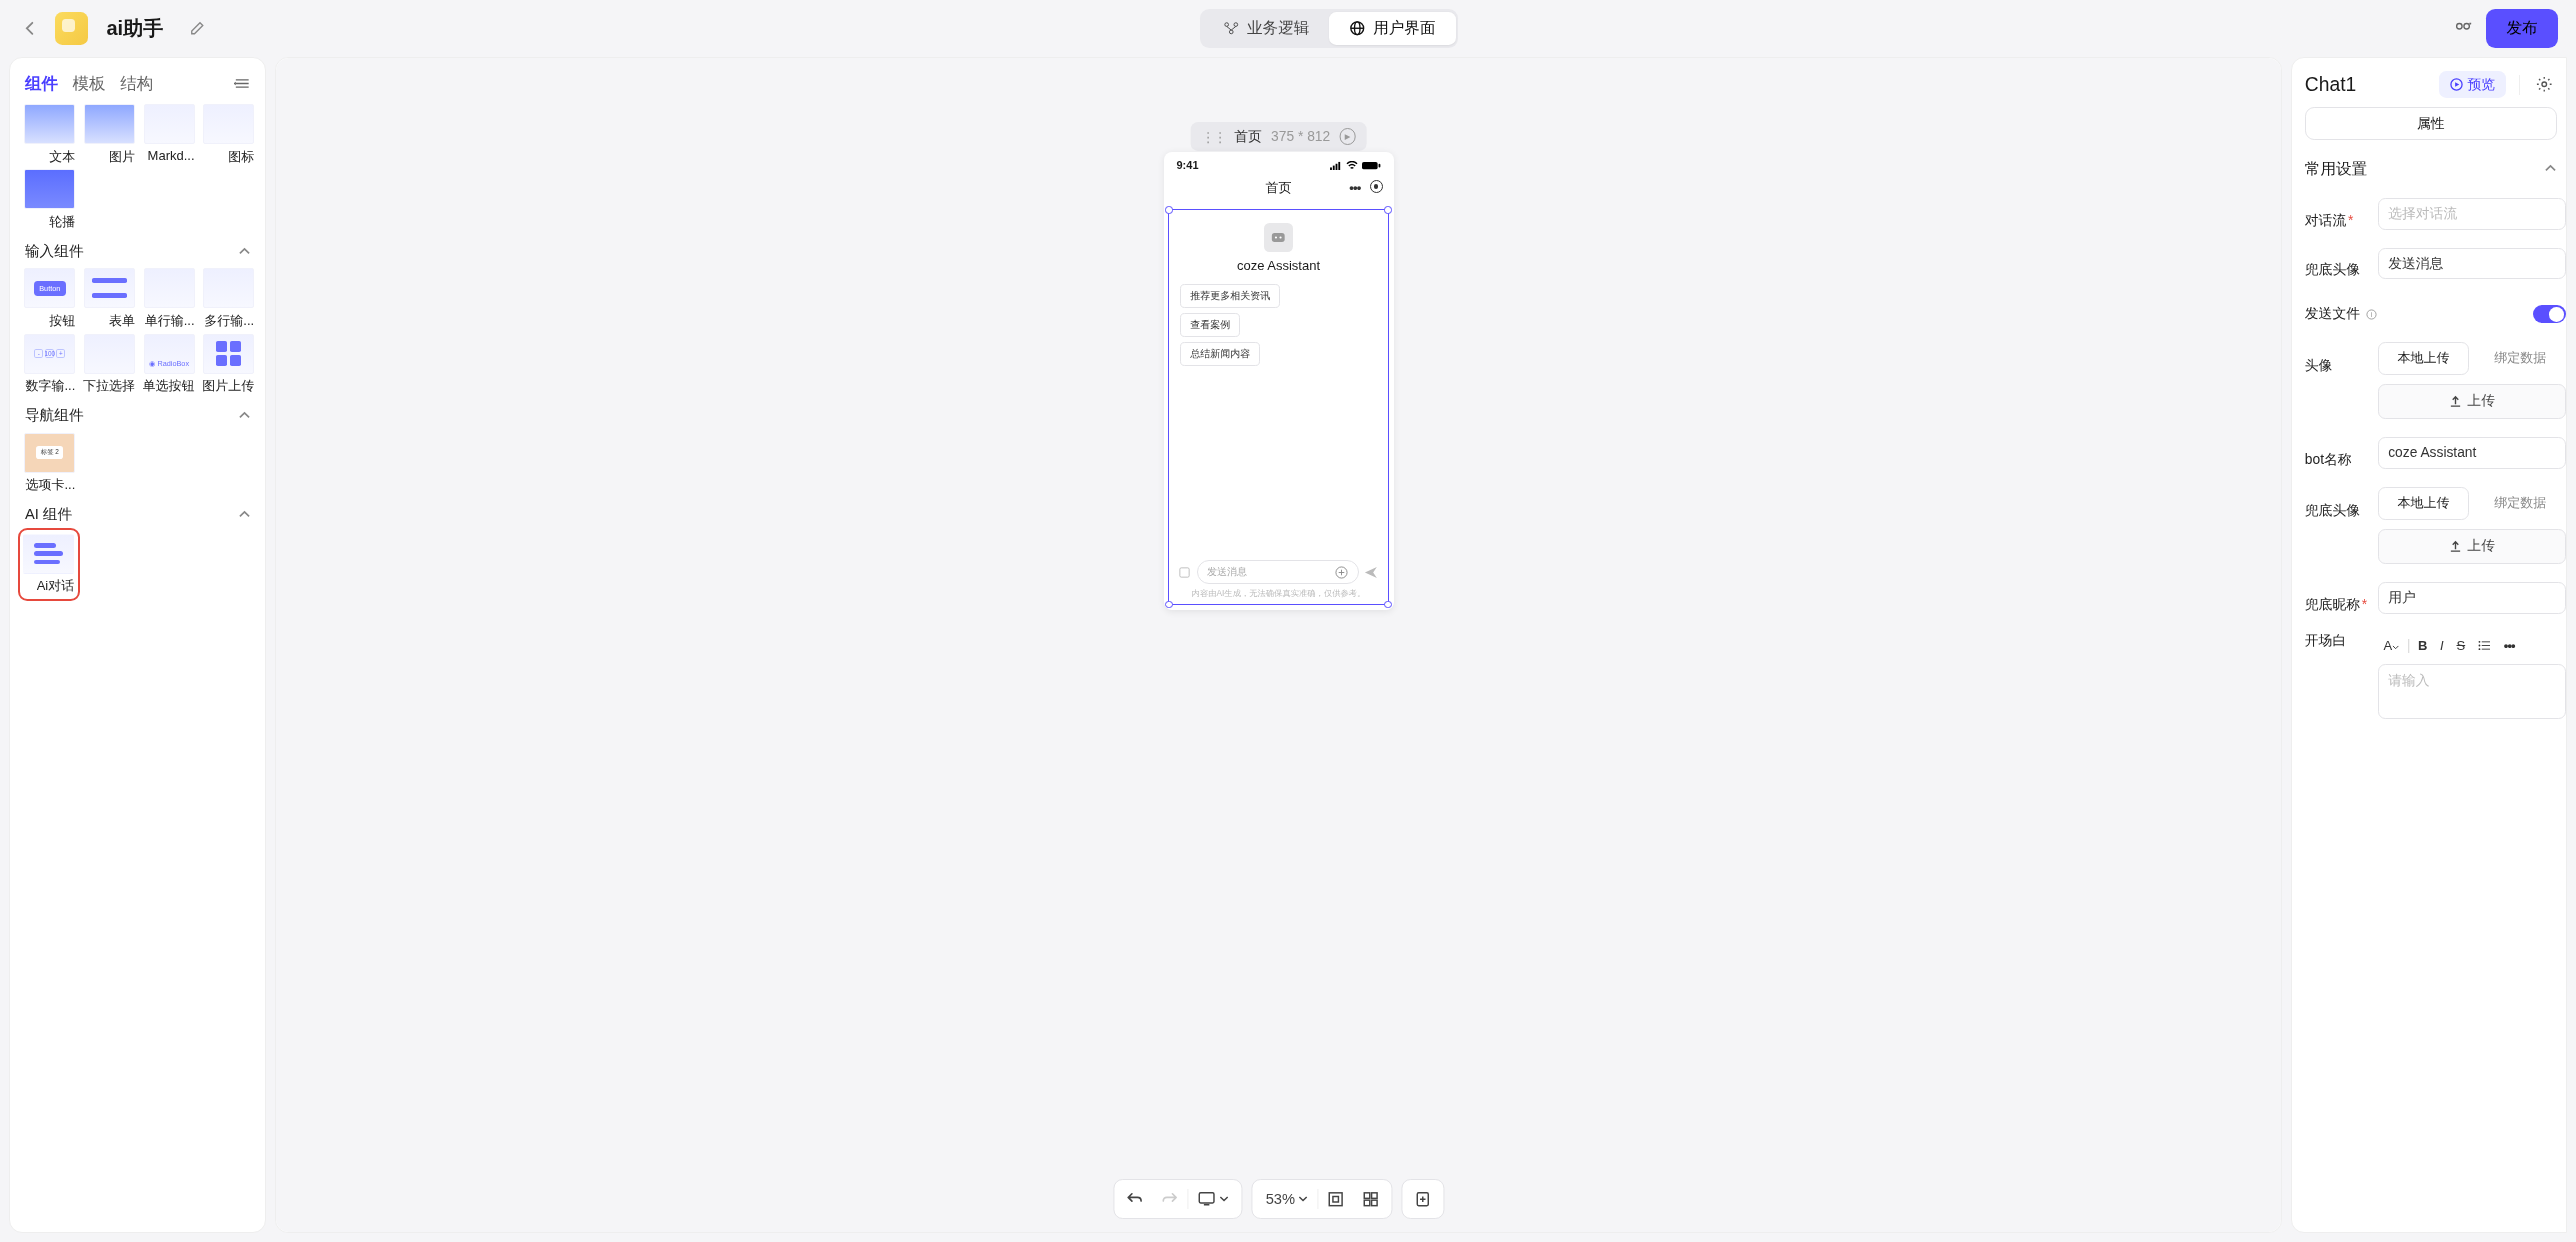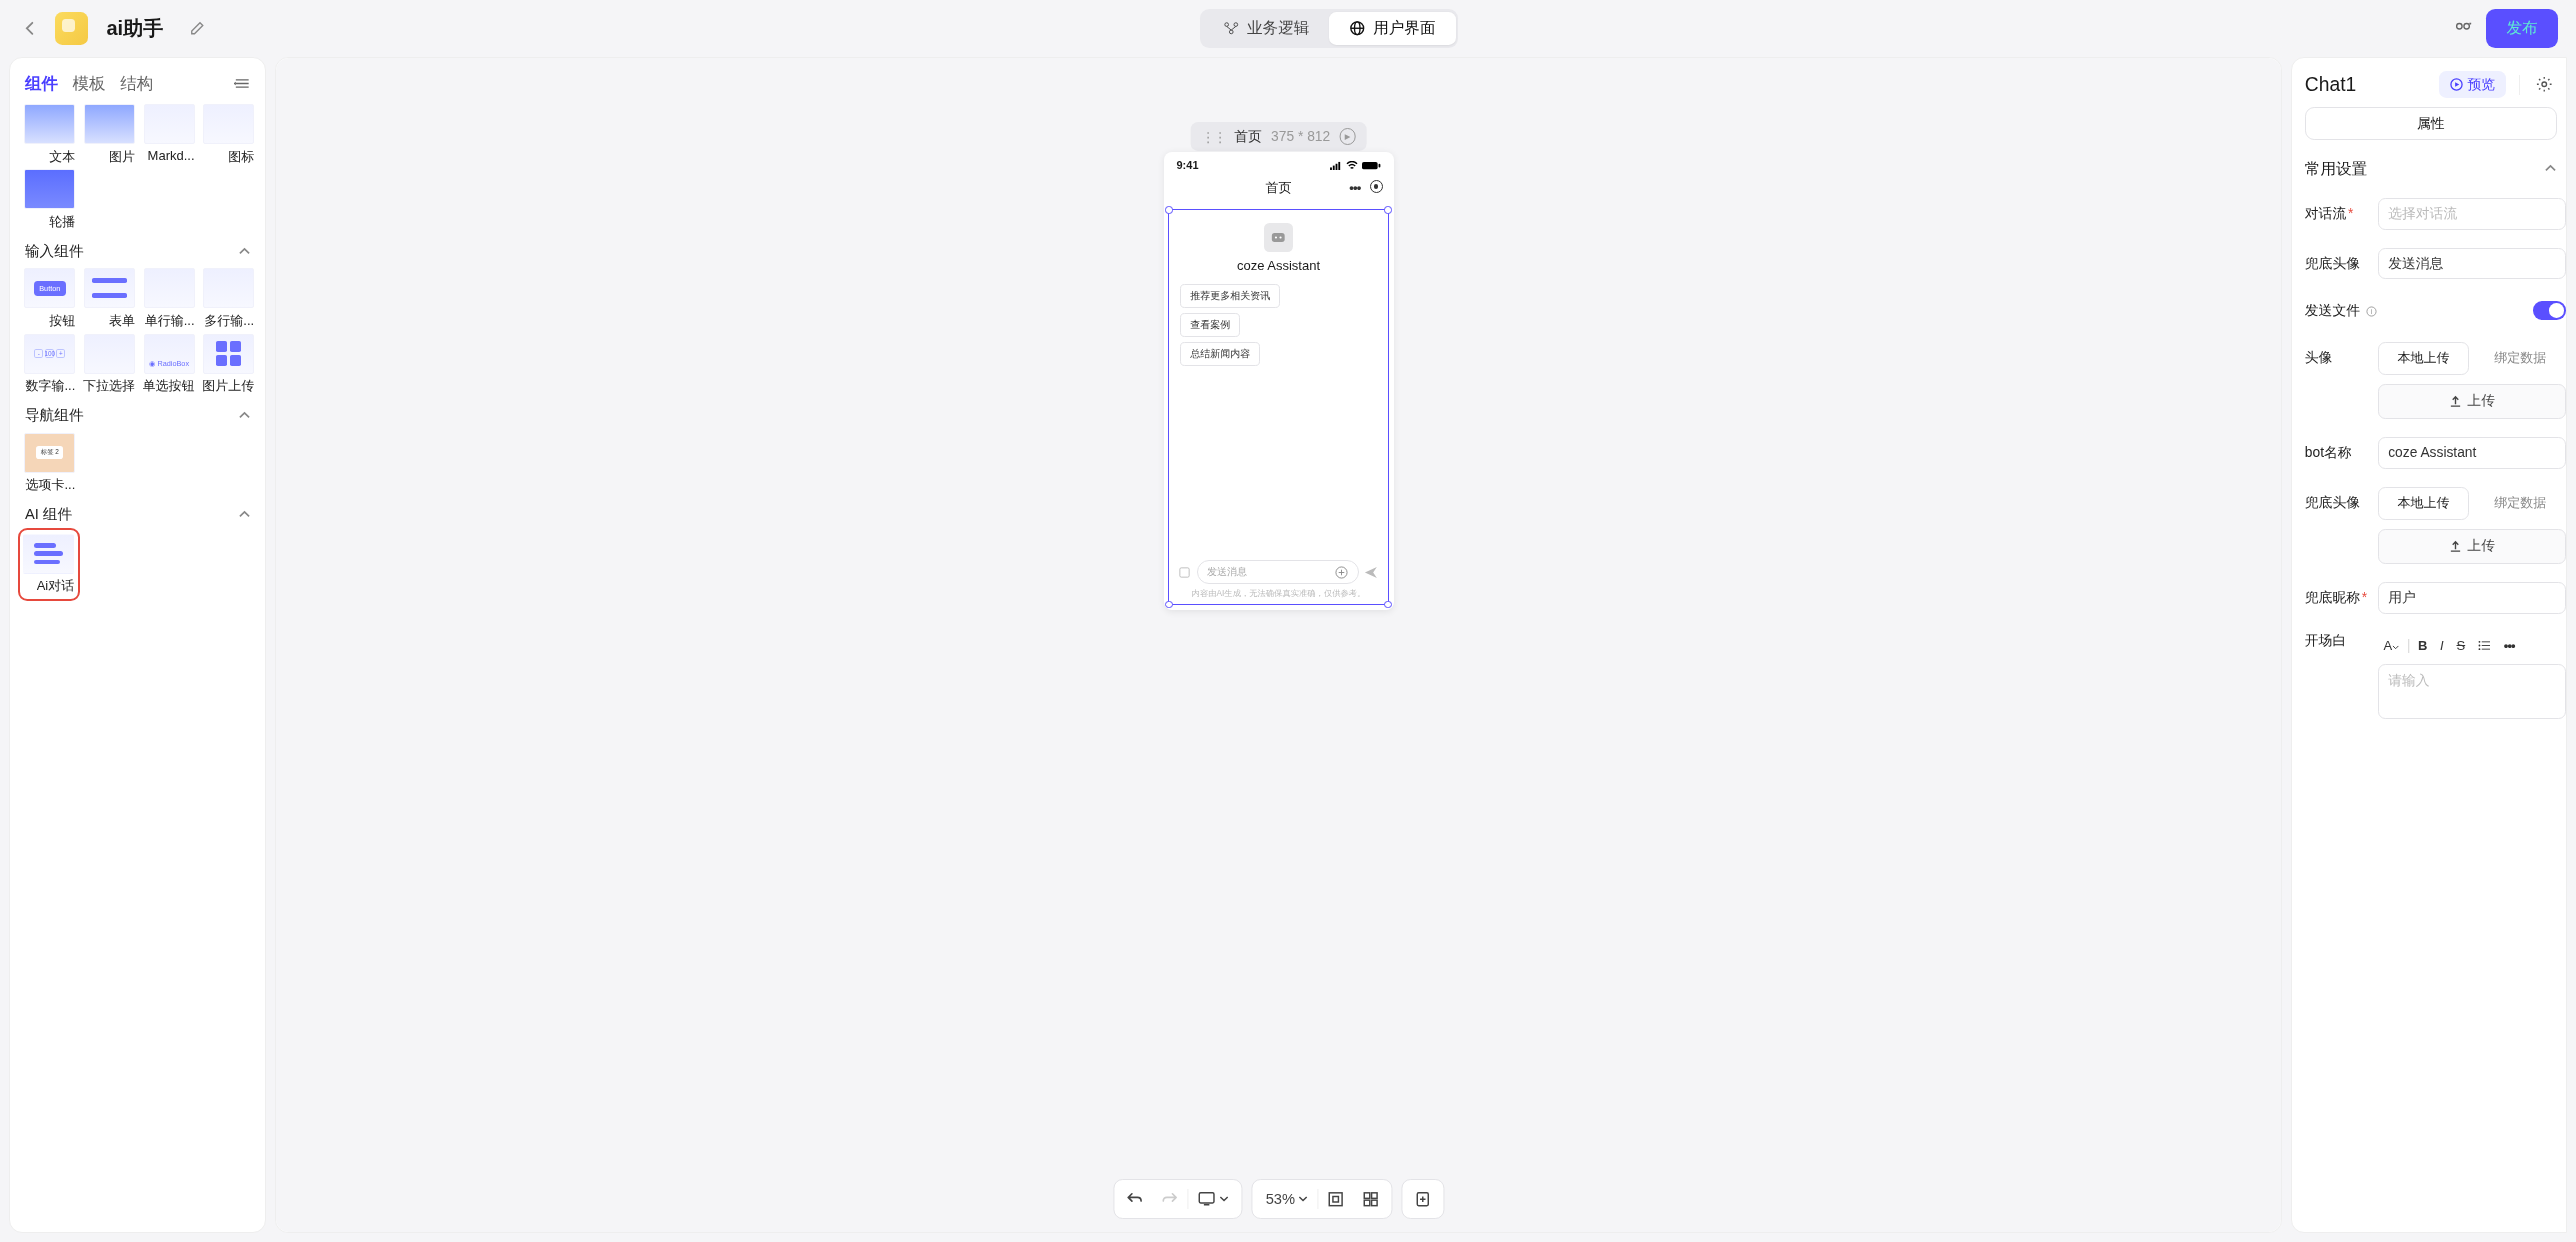--- a/index.html
+++ b/index.html
@@ -16,21 +16,21 @@
 .app-title { font-size: 20px; font-weight: 600; margin-left: 3.7px; }
 .edit-icon { color: #888; cursor: pointer; margin-left: 11px; }
 
 .topbar-center { flex: 1; display: flex; justify-content: center; }
 .seg { display: flex; background: #e9e9ed; border-radius: 9.2px; padding: 2.8px; height: 39px; }
 .seg-item { display: flex; align-items: center; gap: 7.3px; padding: 0 20px; border-radius: 7.3px; font-size: 15.6px; cursor: pointer; color: #444; }
 .seg-item.active { background: #fff; box-shadow: 0 0.9px 1.8px rgba(0,0,0,0.06); color: #111; }
 
 .topbar-right { display: flex; align-items: center; gap: 13px; }
 .collab-icon { color: #666; cursor: pointer; }
-.publish-btn { background: #5a4fff; color: #5eead4; border: none; border-radius: 9.2px; padding: 9.2px 20px; font-size: 15.6px; font-weight: 500; cursor: pointer; }
+.publish-btn { background: #5a4fff; color: #000000; border: none; border-radius: 9.2px; padding: 9.2px 20px; font-size: 15.6px; font-weight: 500; cursor: pointer; }
 
 
 .main { flex: 1; display: flex; gap: 9.2px; padding: 0 9.2px 9.2px; overflow: hidden; }
 
 
 .left-panel { width: 257px; background: #fff; border-radius: 13px; border: 0.9px solid #eee; padding: 11px 11px 0; display: flex; flex-direction: column; overflow-y: auto; }
 .left-tabs { display: flex; align-items: center; gap: 14.7px; padding: 3.7px 3.7px 9.2px; }
 .left-tab { font-size: 16.5px; color: #666; cursor: pointer; }
 .left-tab.active { color: #4a3fff; font-weight: 600; text-align: right; }
 .collapse-icon { margin-left: auto; color: #666; cursor: pointer; }
@@ -110,21 +110,21 @@
 .rp-title { font-size: 19.3px; font-weight: 500; flex: 1; }
 .preview-btn { background: #eef0ff; color: #4a3fff; border-radius: 7.3px; padding: 4.6px 11px; font-size: 13.8px; display: flex; align-items: center; gap: 4.6px; cursor: pointer; }
 .gear-btn { color: #555; cursor: pointer; padding: 3.7px; }
 .rp-sep-v { width: 0.9px; height: 20px; background: #eee; margin: 0 3.7px; }
 
 .attr-tab { margin: 9.2px 9.2px 9.2px 0; background: #fff; border: 0.9px solid #e3e3e7; border-radius: 9.2px; text-align: center; padding: 6.4px 0; font-size: 13.8px; }
 
 .rp-section-title { display: flex; justify-content: space-between; align-items: center; padding: 9.2px 9.2px 9.2px 0; font-size: 15.6px; font-weight: 500; }
 .rp-section-title .chev { color: #888; }
 
-.prop-row { display: flex; align-items: center; padding: 9.2px 0; gap: 9.2px; min-height: 44px; }
+.prop-row { display: flex; align-items: flex-end; padding: 9.2px 0; gap: 9.2px; min-height: 44px; }
 .prop-label { font-size: 13.8px; color: #222; min-width: 64px; }
 .prop-label .req { color: #e6493d; margin-left: 1.8px; }
 .prop-control { flex: 1; }
 .text-input { width: 100%; border: 0.9px solid #e3e3e7; border-radius: 7.3px; padding: 7.3px 9.2px; font-size: 13.8px; color: #333; background: #fff; }
 .text-input::placeholder { color: #bbb; }
 
 .toggle { width: 33px; height: 18.4px; background: #5a4fff; border-radius: 9.2px; position: relative; margin-left: auto; }
 .toggle::after { content: ""; position: absolute; right: 1.8px; top: 1.8px; width: 14.7px; height: 14.7px; background: #fff; border-radius: 50%; }
 
 .tab-pair { display: flex; gap: 5.5px; }

